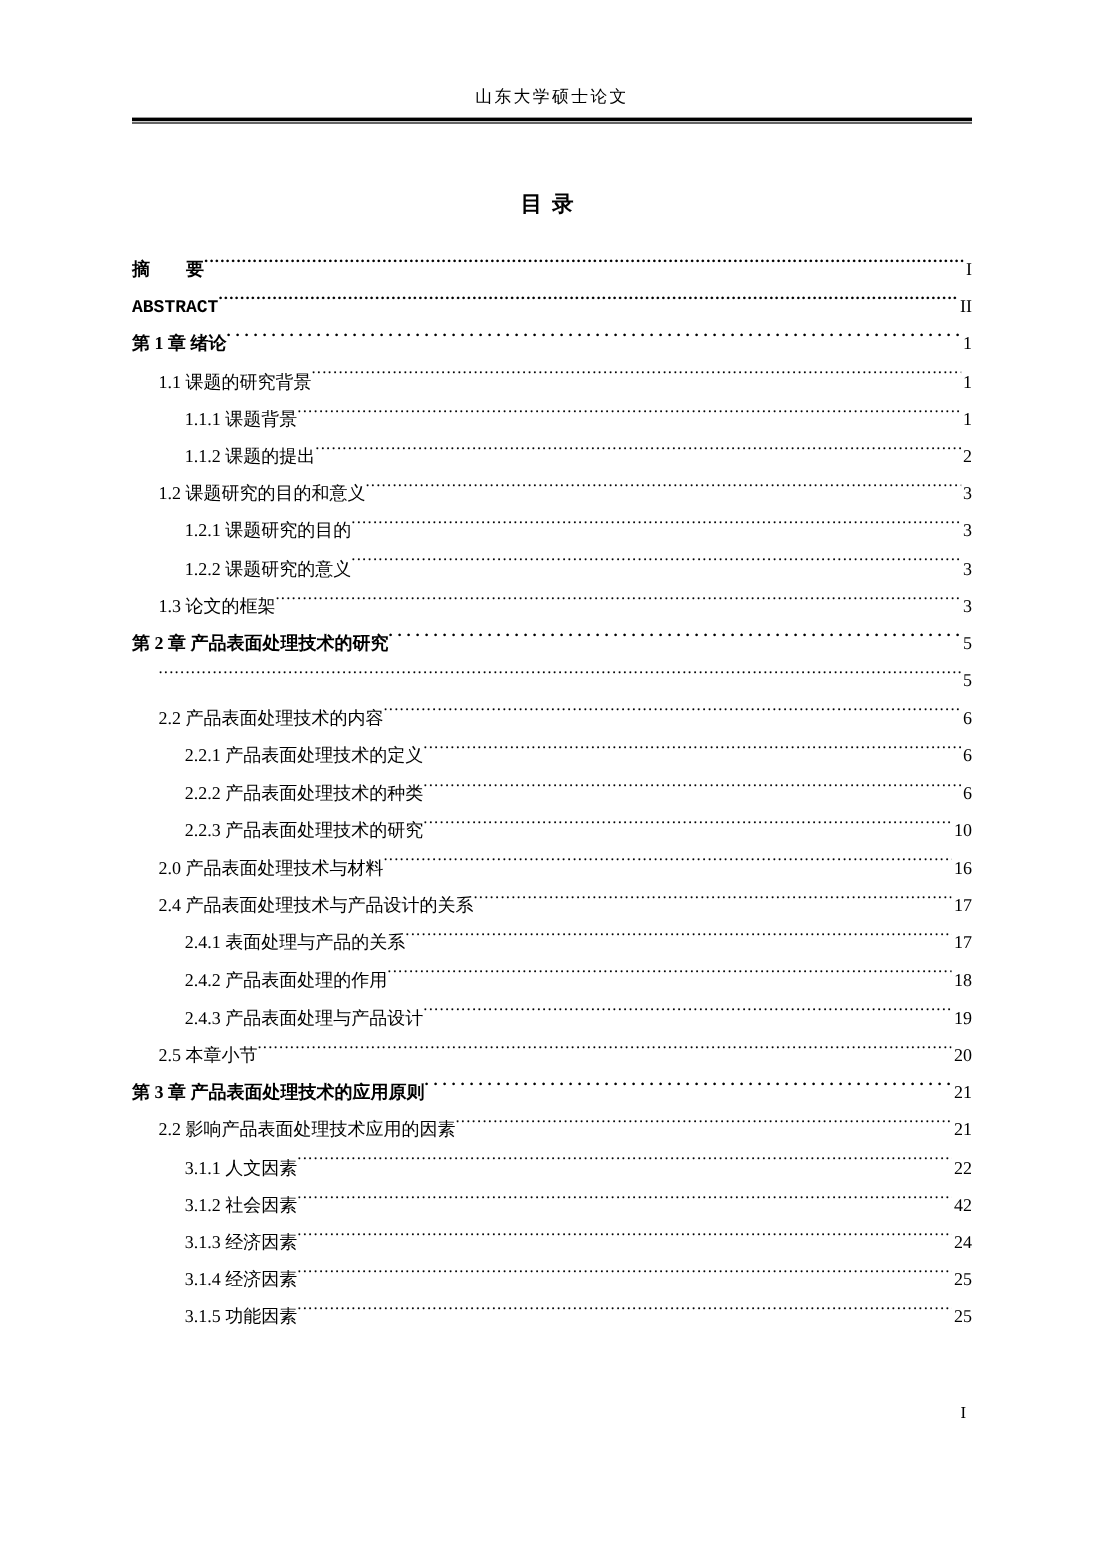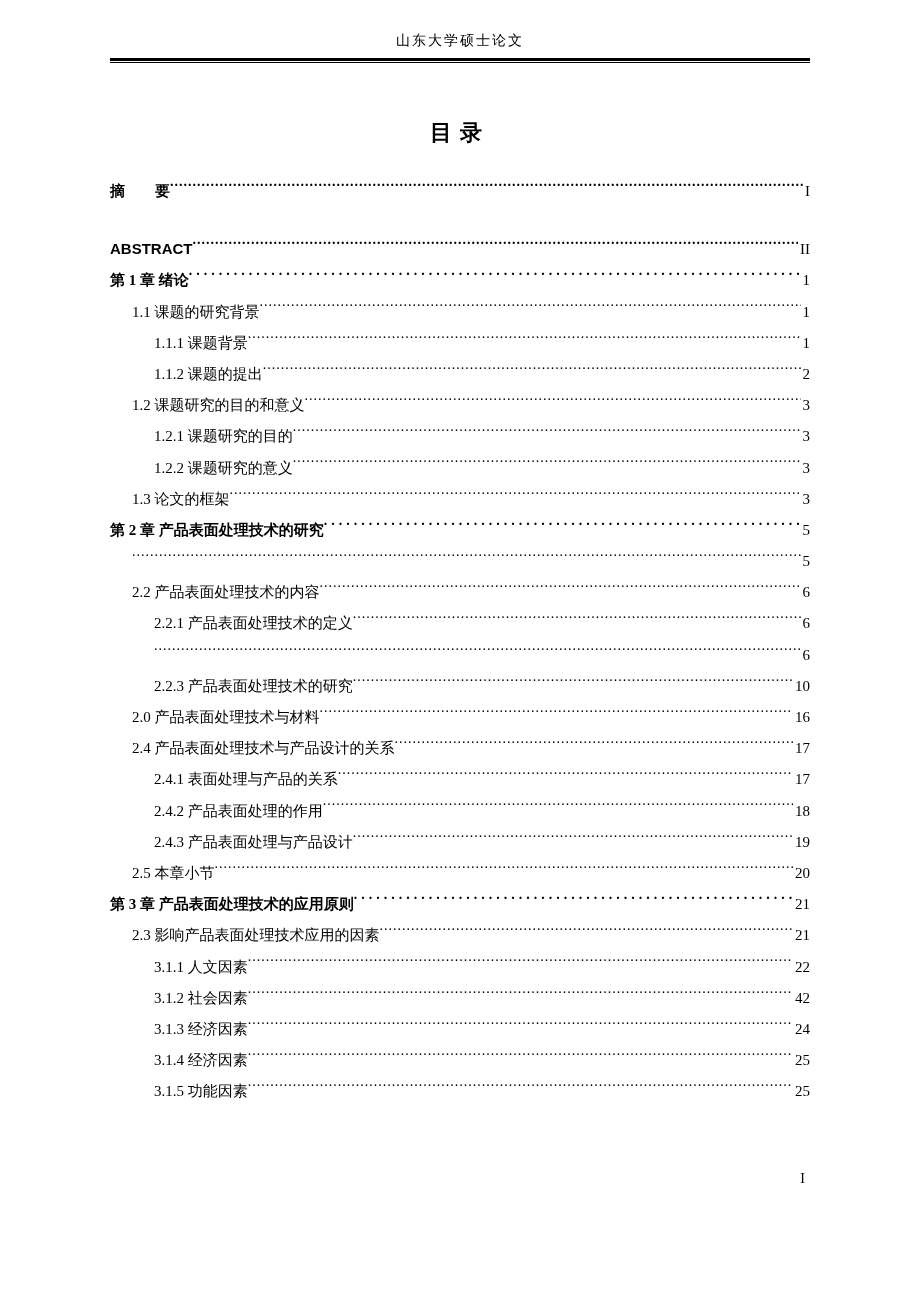--- a/index.html
+++ b/index.html
@@ -11,33 +11,33 @@
       background: #ffffff;
       font-family: "SimSun", "宋体", serif;
       width: 920px;
       height: 1302px;
       position: relative;
       color: #000000;
     }
     .page-header {
       text-align: center;
       font-size: 14px;
-      padding-top: 32px;
+      padding-top: 72px;
       letter-spacing: 2px;
     }
     .header-rule {
       margin: 8px 110px 0 110px;
       border: none;
       border-top: 3px solid #000;
       border-bottom: 1px solid #000;
       height: 5px;
     }
     .toc-title {
       text-align: center;
-      font-size: 22px;
+      font-size: 18px;
       font-weight: bold;
       margin-top: 55px;
       margin-bottom: 28px;
       letter-spacing: 8px;
     }
     .toc-container {
       margin: 0 110px;
     }
     .toc-row {
       display: flex;
@@ -69,23 +69,22 @@
     .toc-page {
       flex: 0 0 auto;
       padding-left: 2px;
     }
     .indent-0 { padding-left: 0; font-weight: bold; }
     .indent-0 .toc-label { font-weight: bold; }
     .indent-0 .toc-page { font-weight: normal; }
     .indent-1 { padding-left: 22px; }
     .indent-2 { padding-left: 44px; }
     .abstract-label {
-      font-family: Liberation Sans, sans-serif;
+      font-family: Liberation Mono, monospace;
       font-weight: bold;
-      margin-top: 26px;
     }
     .page-number {
       position: absolute;
       right: 115px;
       bottom: 115px;
       font-family: "Times New Roman", serif;
       font-size: 14px;
     }
   </style>
 </head>
@@ -160,20 +159,21 @@
       <span class="toc-label ">2.2 产品表面处理技术的内容</span>
       <span class="toc-leader"></span>
       <span class="toc-page">6</span>
     </div>
     <div class="toc-row indent-2">
       <span class="toc-label ">2.2.1 产品表面处理技术的定义</span>
       <span class="toc-leader"></span>
       <span class="toc-page">6</span>
     </div>
     <div class="toc-row indent-2">
+      <span class="toc-label ">2.2.2 产品表面处理技术的种类</span>
       <span class="toc-leader"></span>
       <span class="toc-page">6</span>
     </div>
     <div class="toc-row indent-2">
       <span class="toc-label ">2.2.3 产品表面处理技术的研究</span>
       <span class="toc-leader"></span>
       <span class="toc-page">10</span>
     </div>
     <div class="toc-row indent-1">
       <span class="toc-label ">2.0 产品表面处理技术与材料</span>
@@ -204,21 +204,21 @@
       <span class="toc-label ">2.5 本章小节</span>
       <span class="toc-leader"></span>
       <span class="toc-page">20</span>
     </div>
     <div class="toc-row indent-0">
       <span class="toc-label ">第 3 章 产品表面处理技术的应用原则</span>
       <span class="toc-leader wide"></span>
       <span class="toc-page">21</span>
     </div>
     <div class="toc-row indent-1">
-      <span class="toc-label ">2.3 影响产品表面处理技术应用的因素</span>
+      <span class="toc-label ">2.2 影响产品表面处理技术应用的因素</span>
       <span class="toc-leader"></span>
       <span class="toc-page">21</span>
     </div>
     <div class="toc-row indent-2">
       <span class="toc-label ">3.1.1 人文因素</span>
       <span class="toc-leader"></span>
       <span class="toc-page">22</span>
     </div>
     <div class="toc-row indent-2">
       <span class="toc-label ">3.1.2 社会因素</span>

